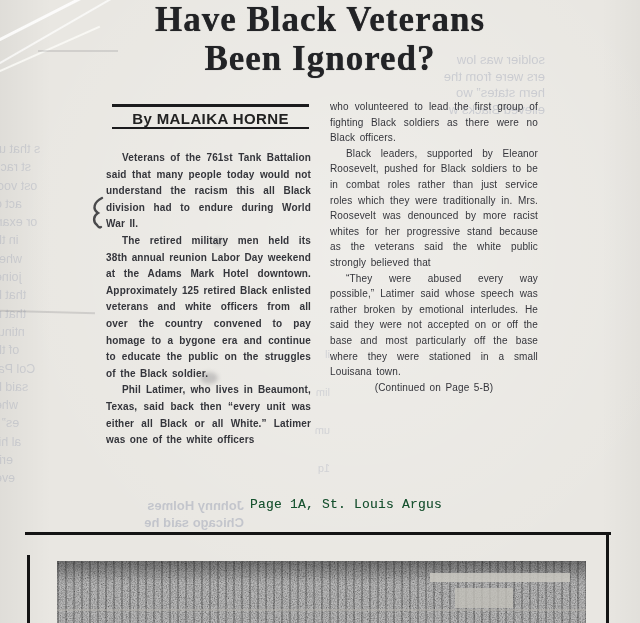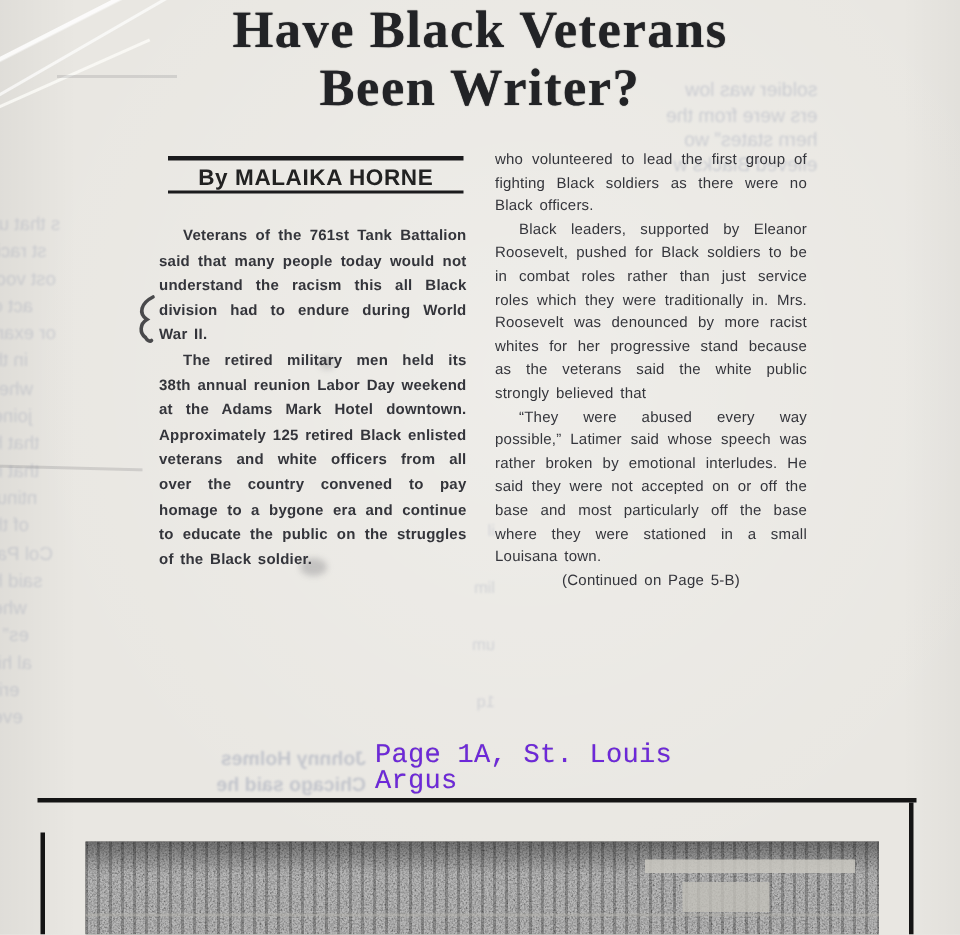--- a/index.html
+++ b/index.html
@@ -31,21 +31,21 @@
   .col{font-size:10px;text-align:justify;letter-spacing:.15px;word-spacing:1.5px;color:#34353b;}
   .col p{margin:0;}
   .col p.ind{text-indent:16px;}
   .col-left{left:106px;top:150px;width:205px;line-height:16.6px;font-weight:bold;}
   .col-right{left:330px;top:99px;width:208px;line-height:15.6px;}
   .continued{text-align:center;text-indent:0 !important;}
   
   .caption{
     left:250px;top:496px;width:260px;
     font-family:"Liberation Mono","DejaVu Sans Mono",monospace;
-    font-size:18px;line-height:17px;color:#6d28d9;letter-spacing:.2px;
+    font-size:13px;line-height:17px;color:#14532d;letter-spacing:.2px;
     text-shadow:0 0 .5px rgba(70,70,80,.4);
   }
   
   .rule-sep{left:25px;top:532px;width:586px;height:3px;background:#141414;}
   .frame-right{left:606px;top:535px;width:3px;height:88px;background:#141414;}
   .frame-left{left:27px;top:555px;width:3px;height:68px;background:#141414;}
   .photo{left:57px;top:561px;width:529px;height:62px;overflow:hidden;background:#4c4b48;}
   .photo svg{position:absolute;left:0;top:0;width:100%;height:100%;
     filter:contrast(1.75) brightness(.72);}
   .photo .streaks{position:absolute;inset:0;
@@ -118,32 +118,33 @@
 <div class="crease c4"></div>
 <div class="crease c5"></div>
 <div class="smudge s1"></div>
 <div class="smudge s2"></div>
 <svg class="abs ink-mark" width="16" height="34" viewBox="0 0 16 34">
   <path d="M12,2 C4,6 2,13 8,17 C3,20 3,26 7,29 C8,31 10,32 11,31" fill="none" stroke="#2d2d30" stroke-width="2.4" stroke-linecap="round" opacity=".85"></path>
 </svg>
 
 <div class="abs headline">
   <span class="l1">Have Black Veterans</span>
-  <span class="l2">Been Writer?</span>
+  <span class="l2">Been Ignored?</span>
 </div>
 
 <div class="abs byline-block">
   <div class="byrule"></div>
   <div class="byname">By MALAIKA HORNE</div>
   <div class="byrule"></div>
 </div>
 
 <div class="abs col col-left">
   <p class="ind">Veterans of the 761st Tank Battalion said that many people today would not un­derstand the racism this all Black division had to endure during World War II.</p>
   <p class="ind">The retired military men held its 38th annual reunion Labor Day weekend at the Adams Mark Hotel down­town. Approximately 125 retired Black enlisted veterans and white officers from all over the country con­vened to pay homage to a bygone era and continue to educate the public on the struggles of the Black soldier.</p>
+  <p class="ind">Phil Latimer, who lives in Beaumont, Texas, said back then “every unit was either all Black or all White.” Latimer was one of the white officers</p>
 </div>
 
 <div class="abs col col-right">
   <p>who volunteered to lead the first group of fighting Black soldiers as there were no Black officers.</p>
   <p class="ind">Black leaders, supported by Eleanor Roosevelt, pushed for Black soldiers to be in combat roles rather than just service roles which they were traditionally in. Mrs. Roosevelt was denounced by more racist whites for her progressive stand because as the veterans said the white public strongly believed that</p>
   <p class="ind">“They were abused every way possible,” Latimer said whose speech was rather broken by emotional in­terludes. He said they were not accepted on or off the base and most particularly off the base where they were stationed in a small Louisana town.</p>
   <p class="continued">(Continued on Page 5-B)</p>
 </div>
 
 <div class="abs caption">

